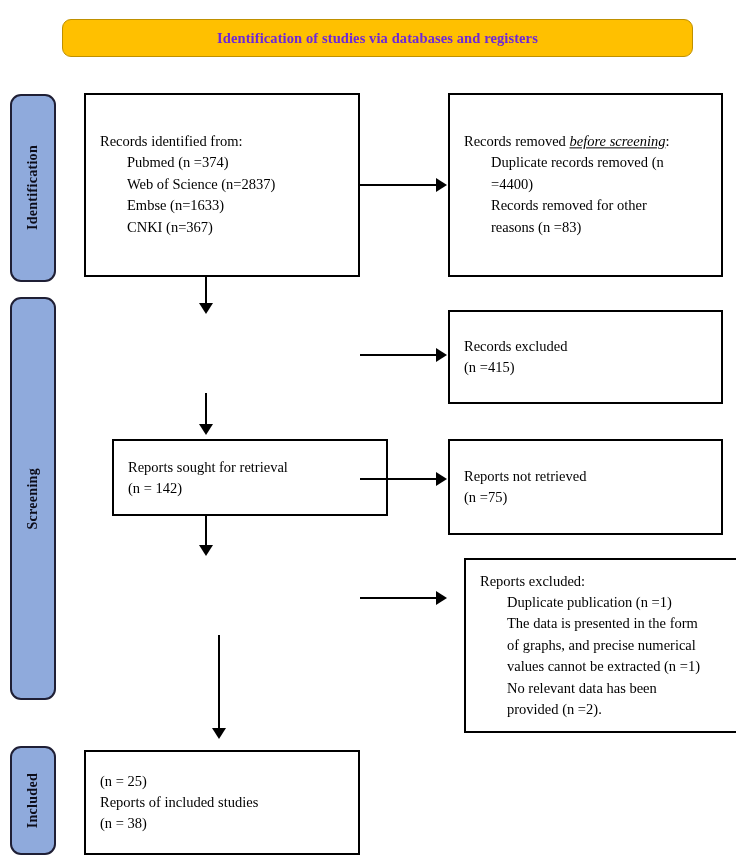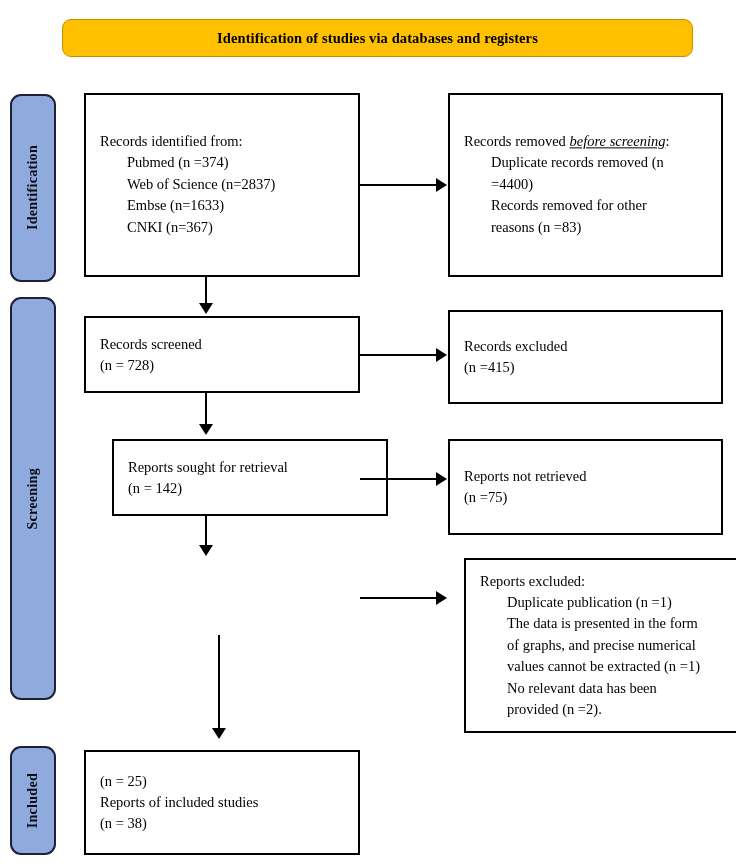--- a/index.html
+++ b/index.html
@@ -29,21 +29,21 @@
     border-radius: 9px;
     box-sizing: border-box;
     display: flex;
     align-items: center;
     justify-content: center;
   }
   .banner-text {
     font-weight: bold;
     font-size: 14.5px;
     letter-spacing: 0.1px;
-    color: #000000;
+    color: #6d28d9;
     text-align: center;
   }
 
   
   .phase {
     position: absolute;
     background: #8FAADC;
     border: 2px solid #1F1F35;
     border-radius: 11px;
     box-sizing: border-box;
@@ -179,26 +179,20 @@
   <div class="box" id="box-removed">
     <div class="box-inner mid">
       <div><span>Records removed </span><span class="ital">before screening</span><span>:</span></div>
       <div class="indent">Duplicate records removed (n</div>
       <div class="indent">=4400)</div>
       <div class="indent">Records removed for other</div>
       <div class="indent">reasons (n =83)</div>
     </div>
   </div>
 
-  <div class="box" id="box-screened">
-    <div class="box-inner mid">
-      <div>Records screened</div>
-      <div>(n = 728)</div>
-    </div>
-  </div>
 
   <div class="box" id="box-excluded">
     <div class="box-inner mid">
       <div>Records excluded</div>
       <div>(n =415)</div>
     </div>
   </div>
 
   <div class="box" id="box-sought">
     <div class="box-inner mid">

